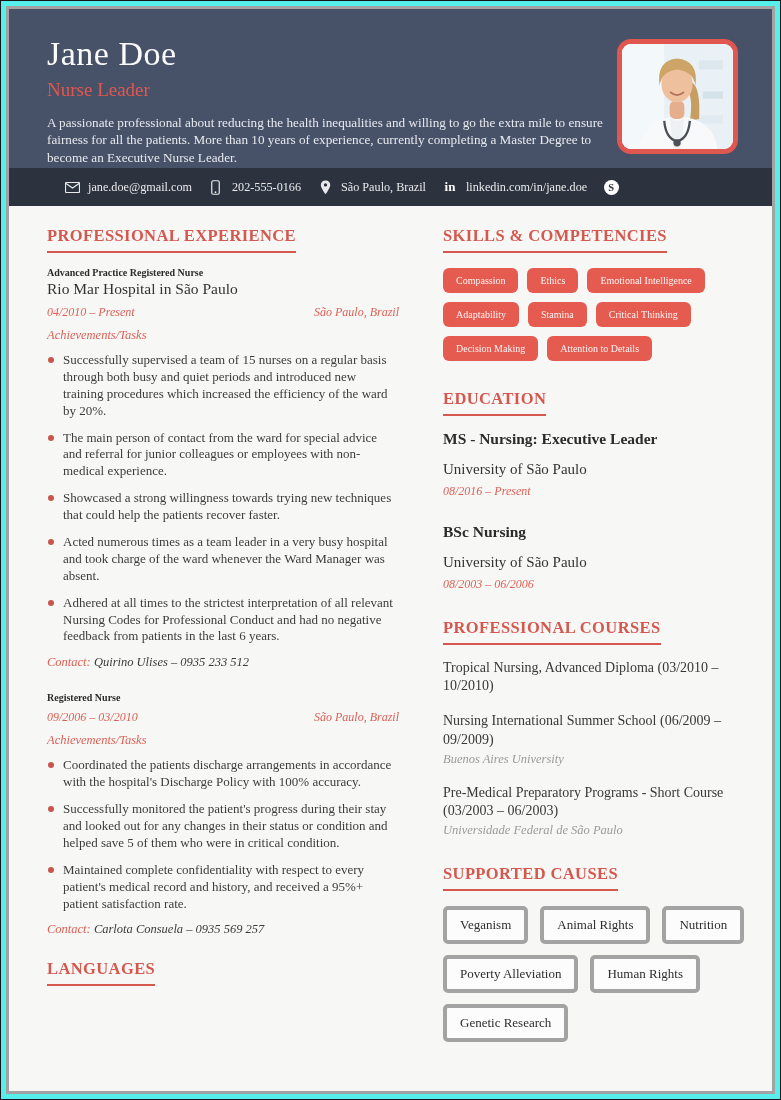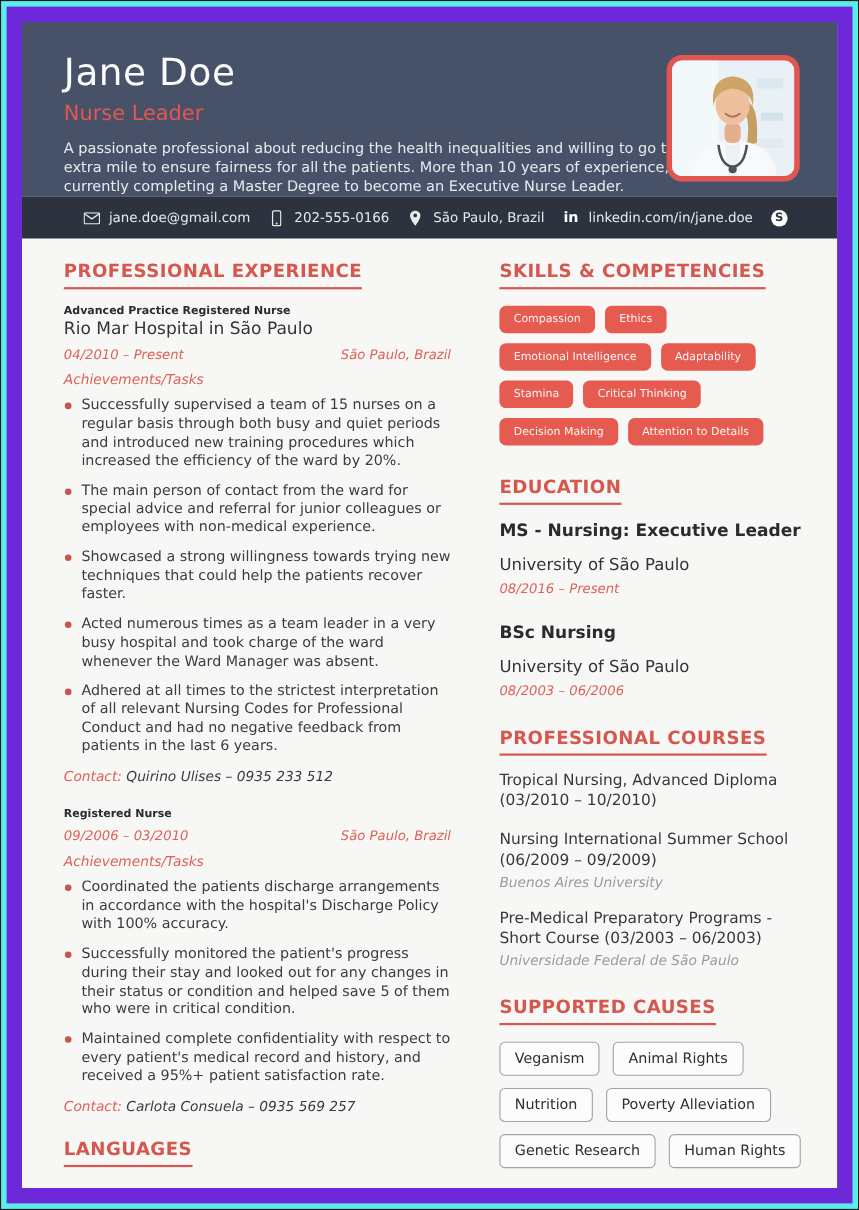--- a/index.html
+++ b/index.html
@@ -1,21 +1,21 @@
 <!DOCTYPE html>
 <html><head>
 <meta charset="utf-8">
 <style>
   * { margin:0; padding:0; box-sizing:border-box; }
   html,body { width:781px; }
   body { font-family:"DejaVu Sans","Liberation Sans",sans-serif; background:#e9e9e9; }
 
   .page { width:781px; height:1100px; background:#15171a; padding:1px; }
   .frame-cyan { width:100%; height:100%; background:#57efec; padding:5px; }
-  .frame-gray { width:100%; height:100%; background:#6d28d9; padding:14px; }
+  .frame-gray { width:100%; height:100%; background:#a3a3a3; padding:3px;font-family:Liberation Serif, serif; }
   .sheet { width:100%; height:100%; background:#f7f7f6; overflow:hidden; display:flex; flex-direction:column; }
 
   
   .header { background:#475168; height:159px; position:relative; padding:26px 38px 0 38px; flex:0 0 auto; }
   .name { color:#fbfbfc; font-size:34px; font-weight:400; letter-spacing:0.5px; }
   .role { color:#e2574f; font-size:19px; margin-top:6px; font-weight:400; }
   .summary { color:#e8eaef; font-size:13.2px; line-height:1.32; margin-top:13px; max-width:570px; }
 
   .photo-frame { position:absolute; top:30px; right:34px; width:121px; height:115px;
     border:5px solid #e0574f; border-radius:14px; overflow:hidden; background:#e8f0f6; }
@@ -62,21 +62,21 @@
   .edu-school { font-size:15px; color:#333; margin-top:13px; }
   .edu-dates { font-style:italic; font-size:12px; color:#dd6156; margin-top:6px; }
 
   
   .course { margin-bottom:17px; }
   .course-title { font-size:14px; color:#383838; line-height:1.3; max-width:290px; }
   .course-inst { font-style:italic; font-size:12.5px; color:#9a9a9a; margin-top:3px; }
 
   
   .tags { display:flex; flex-wrap:wrap; gap:11px 12px; margin-top:15px; }
-  .tag { border:1px solid #a3a3a3; background:#fcfcfc; border-radius:5px; padding:7px 13px;
+  .tag { border:4px solid #a3a3a3; background:#fcfcfc; border-radius:5px; padding:7px 13px;
     font-size:13px; color:#2e2e2e; white-space:nowrap; }
 </style>
 </head>
 <body>
 
 <div class="page">
  <div class="frame-cyan">
   <div class="frame-gray">
    <div class="sheet">
 
@@ -257,22 +257,22 @@
           </div>
         </div>
 
         <div class="sec" style="margin-top:26px;">
           <div class="sec-heading">SUPPORTED CAUSES</div>
           <div class="tags">
             <span class="tag">Veganism</span>
             <span class="tag">Animal Rights</span>
             <span class="tag">Nutrition</span>
             <span class="tag">Poverty Alleviation</span>
+            <span class="tag">Human Rights</span>
             <span class="tag">Genetic Research</span>
-            <span class="tag">Human Rights</span>
           </div>
         </div>
       </div>
 
     </div>
    </div>
   </div>
  </div>
 </div>
 

